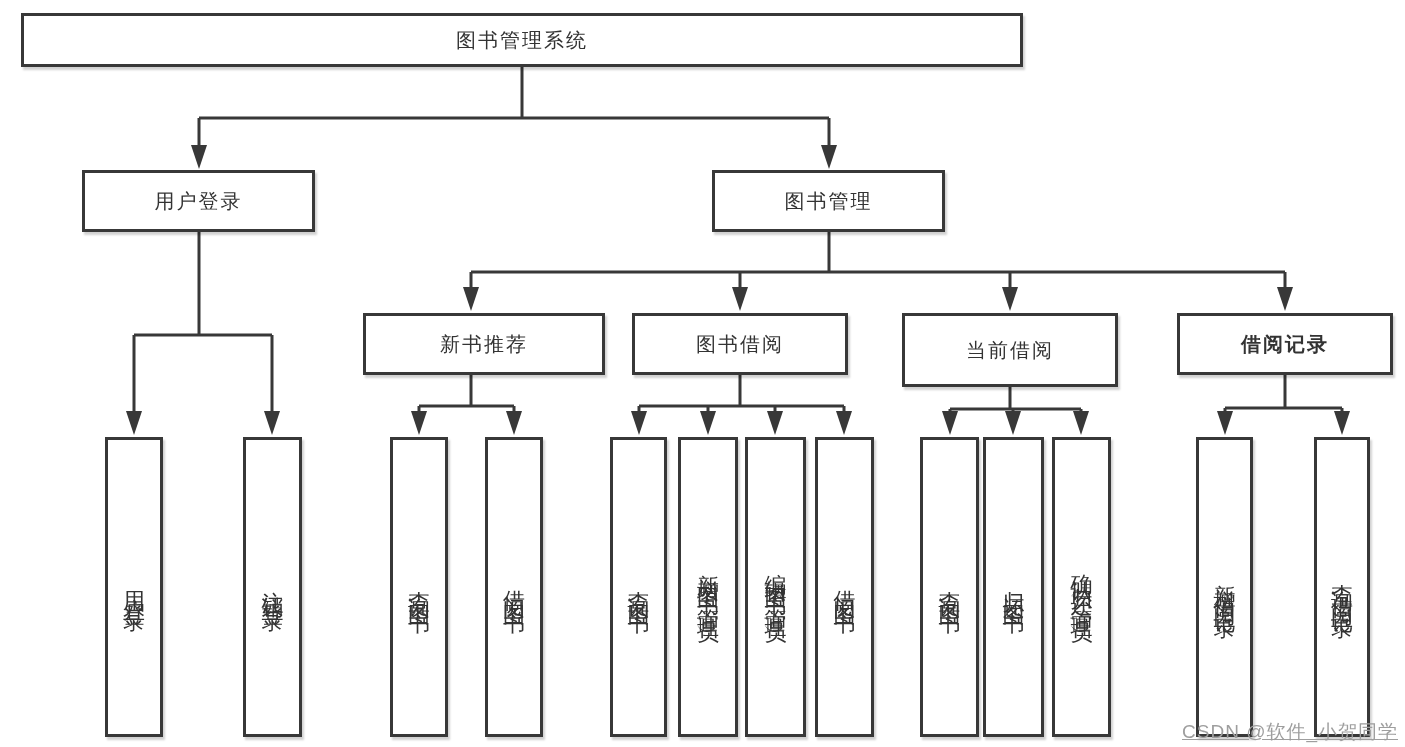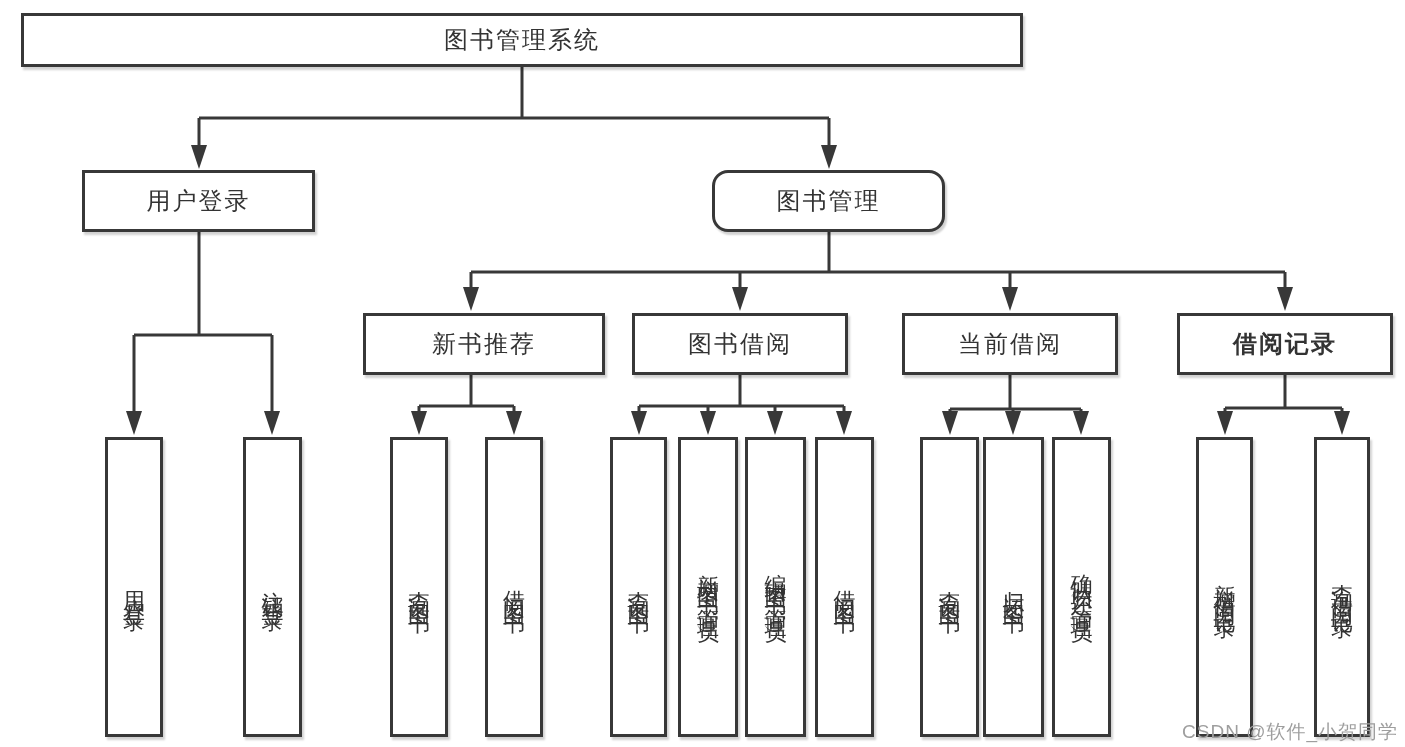--- a/index.html
+++ b/index.html
@@ -5,32 +5,33 @@
   html,body{margin:0;padding:0;background:#ffffff;}
   .canvas{
     position:relative;width:1405px;height:747px;background:#ffffff;
     font-family:"Liberation Sans",sans-serif;overflow:hidden;
   }
   svg.connectors{position:absolute;left:0;top:0;z-index:0;}
   .node{
     position:absolute;box-sizing:border-box;background:#ffffff;
     border:3px solid #383838;box-shadow:2px 3px 2px rgba(0,0,0,0.18);
     display:flex;align-items:center;justify-content:center;
-    color:#333333;font-size:24px;letter-spacing:2px;z-index:1;
+    color:#333333;font-size:20px;letter-spacing:2px;z-index:1;
     white-space:nowrap;
   }
   .leaf{
     font-size:22px;letter-spacing:7px;
     writing-mode:vertical-lr;text-orientation:mixed;
     white-space:normal;
   }
   .watermark{
     position:absolute;right:7px;bottom:2px;z-index:10;
     color:#9e9e9e;font-size:19px;letter-spacing:1px;
     font-family:"Liberation Sans",sans-serif;
+    text-decoration:underline;
   }
 </style>
 </head>
 <body>
 
 <div class="canvas">
 
   <svg class="connectors" width="1405" height="747" viewBox="0 0 1405 747">
     <g stroke="#383838" stroke-width="3" fill="none">
 
@@ -67,25 +68,25 @@
       <polygon points="1013,435 1005,411 1021,411"></polygon>
       <polygon points="1081,435 1073,411 1089,411"></polygon>
       <polygon points="1225,435 1217,411 1233,411"></polygon>
       <polygon points="1342,435 1334,411 1350,411"></polygon>
     </g>
   </svg>
 
   <div class="node" style="left:21px;top:13px;width:1002px;height:54px;">图书管理系统</div>
 
   <div class="node" style="left:82px;top:170px;width:233px;height:62px;">用户登录</div>
-  <div class="node" style="left:712px;top:170px;width:233px;height:62px;border-radius:16px;">图书管理</div>
+  <div class="node" style="left:712px;top:170px;width:233px;height:62px;">图书管理</div>
 
   <div class="node" style="left:363px;top:313px;width:242px;height:62px;">新书推荐</div>
   <div class="node" style="left:632px;top:313px;width:216px;height:62px;">图书借阅</div>
-  <div class="node" style="left:902px;top:313px;width:216px;height:62px;">当前借阅</div>
+  <div class="node" style="left:902px;top:313px;width:216px;height:74px;">当前借阅</div>
   <div class="node" style="left:1177px;top:313px;width:216px;height:62px;font-weight:bold;">借阅记录</div>
 
   <div class="node leaf" style="left:105px;top:437px;width:58px;height:300px;">用户登录</div>
   <div class="node leaf" style="left:243px;top:437px;width:59px;height:300px;">注销登录</div>
 
   <div class="node leaf" style="left:390px;top:437px;width:58px;height:300px;">查询图书</div>
   <div class="node leaf" style="left:485px;top:437px;width:58px;height:300px;">借阅图书</div>
 
   <div class="node leaf" style="left:610px;top:437px;width:57px;height:300px;">查询图书</div>
   <div class="node leaf" style="left:678px;top:437px;width:60px;height:300px;">新增图书（管理员）</div>

